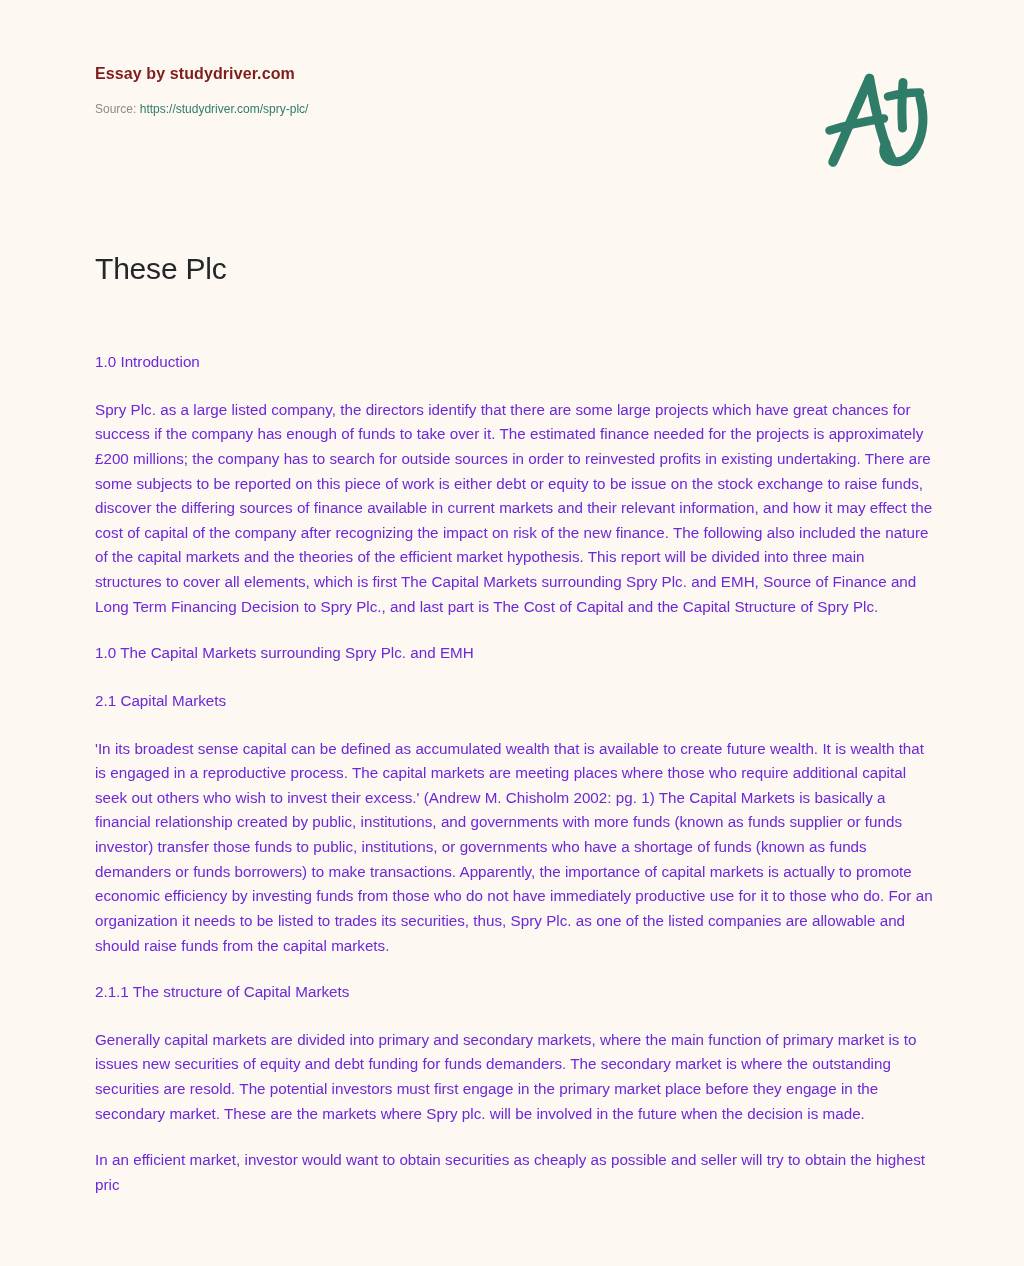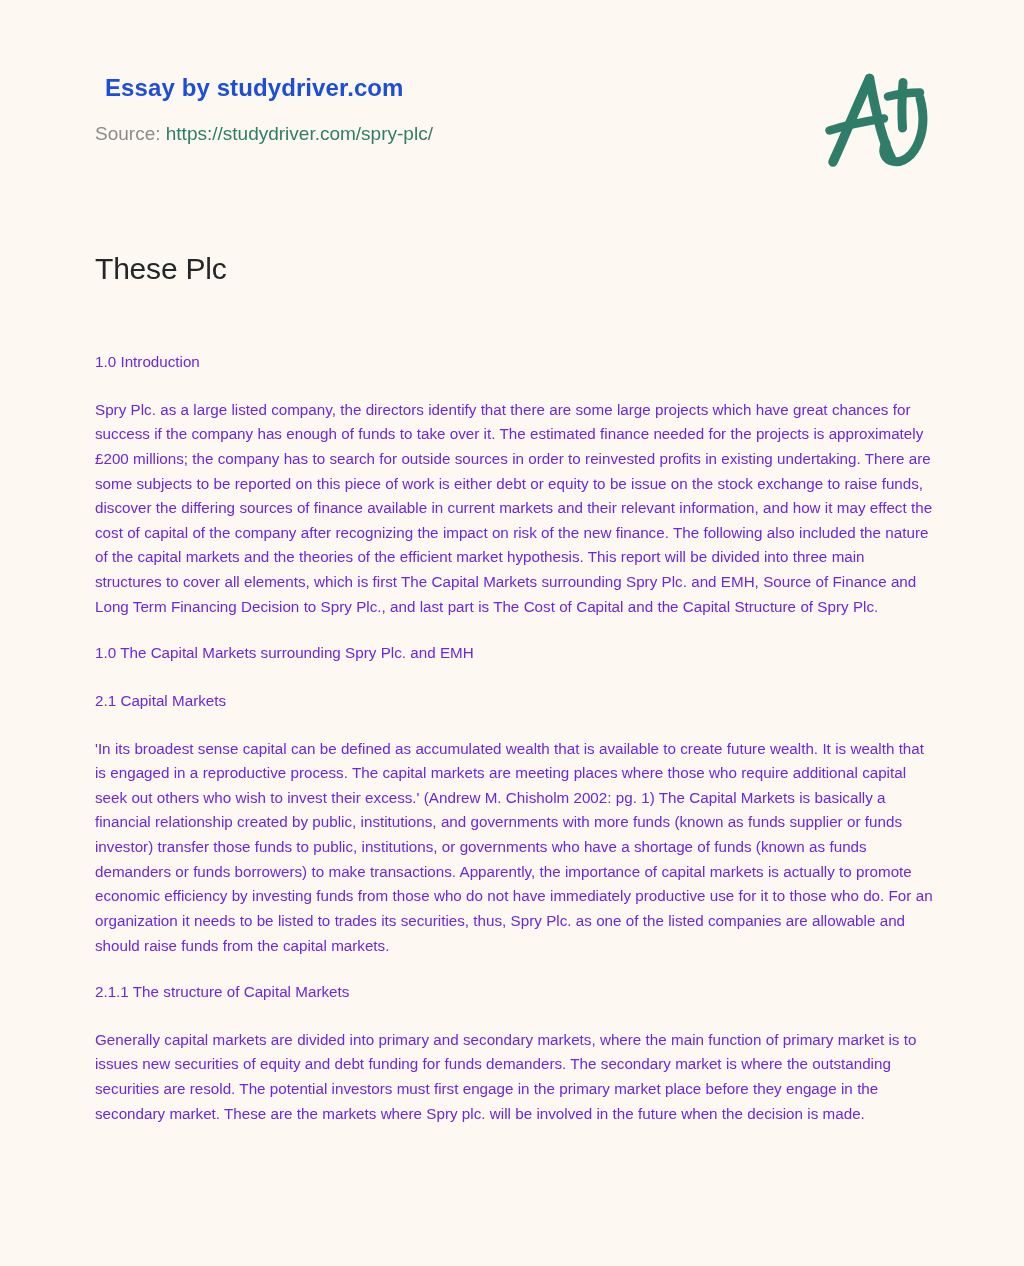--- a/index.html
+++ b/index.html
@@ -32,30 +32,30 @@
     width: 1024px;
     height: 200px;
   }
   .brand-block {
     position: absolute;
     left: 95px;
     top: 64px;
     width: 640px;
   }
   .brand-title {
-    font-size: 24px;
+    font-size: 16px;
     font-weight: bold;
-    color: #1d4ed8;
+    color: #7f1d1d;
     letter-spacing: 0.1px;
     line-height: 1.2;
-    margin: 10px;
+    margin: 0;
   }
   .source-line {
     margin-top: 19px;
-    font-size: 19px;
+    font-size: 12px;
     color: #8e8a85;
     line-height: 1.3;
     white-space: nowrap;
   }
   .source-label {
     color: #8e8a85;
   }
   .source-url {
     color: #2f7d68;
     text-decoration: none;
@@ -148,15 +148,16 @@
   <h2 class="doc-title">These Plc</h2>
 
   <div class="article">
       <p class="heading">1.0 Introduction</p>
       <p>Spry Plc. as a large listed company, the directors identify that there are some large projects which have great chances for success if the company has enough of funds to take over it. The estimated finance needed for the projects is approximately £200 millions; the company has to search for outside sources in order to reinvested profits in existing undertaking. There are some subjects to be reported on this piece of work is either debt or equity to be issue on the stock exchange to raise funds, discover the differing sources of finance available in current markets and their relevant information, and how it may effect the cost of capital of the company after recognizing the impact on risk of the new finance. The following also included the nature of the capital markets and the theories of the efficient market hypothesis. This report will be divided into three main structures to cover all elements, which is first The Capital Markets surrounding Spry Plc. and EMH, Source of Finance and Long Term Financing Decision to Spry Plc., and last part is The Cost of Capital and the Capital Structure of Spry Plc.</p>
       <p class="heading">1.0 The Capital Markets surrounding Spry Plc. and EMH</p>
       <p class="heading">2.1 Capital Markets</p>
       <p>'In its broadest sense capital can be defined as accumulated wealth that is available to create future wealth. It is wealth that is engaged in a reproductive process. The capital markets are meeting places where those who require additional capital seek out others who wish to invest their excess.' (Andrew M. Chisholm 2002: pg. 1) The Capital Markets is basically a financial relationship created by public, institutions, and governments with more funds (known as funds supplier or funds investor) transfer those funds to public, institutions, or governments who have a shortage of funds (known as funds demanders or funds borrowers) to make transactions. Apparently, the importance of capital markets is actually to promote economic efficiency by investing funds from those who do not have immediately productive use for it to those who do. For an organization it needs to be listed to trades its securities, thus, Spry Plc. as one of the listed companies are allowable and should raise funds from the capital markets.</p>
       <p class="heading">2.1.1 The structure of Capital Markets</p>
       <p>Generally capital markets are divided into primary and secondary markets, where the main function of primary market is to issues new securities of equity and debt funding for funds demanders. The secondary market is where the outstanding securities are resold. The potential investors must first engage in the primary market place before they engage in the secondary market. These are the markets where Spry plc. will be involved in the future when the decision is made.</p>
+      <p>In an efficient market, investor would want to obtain securities as cheaply as possible and seller will try to obtain the highest pric</p>
     </div>
 
 </div>
 
 </body></html>

